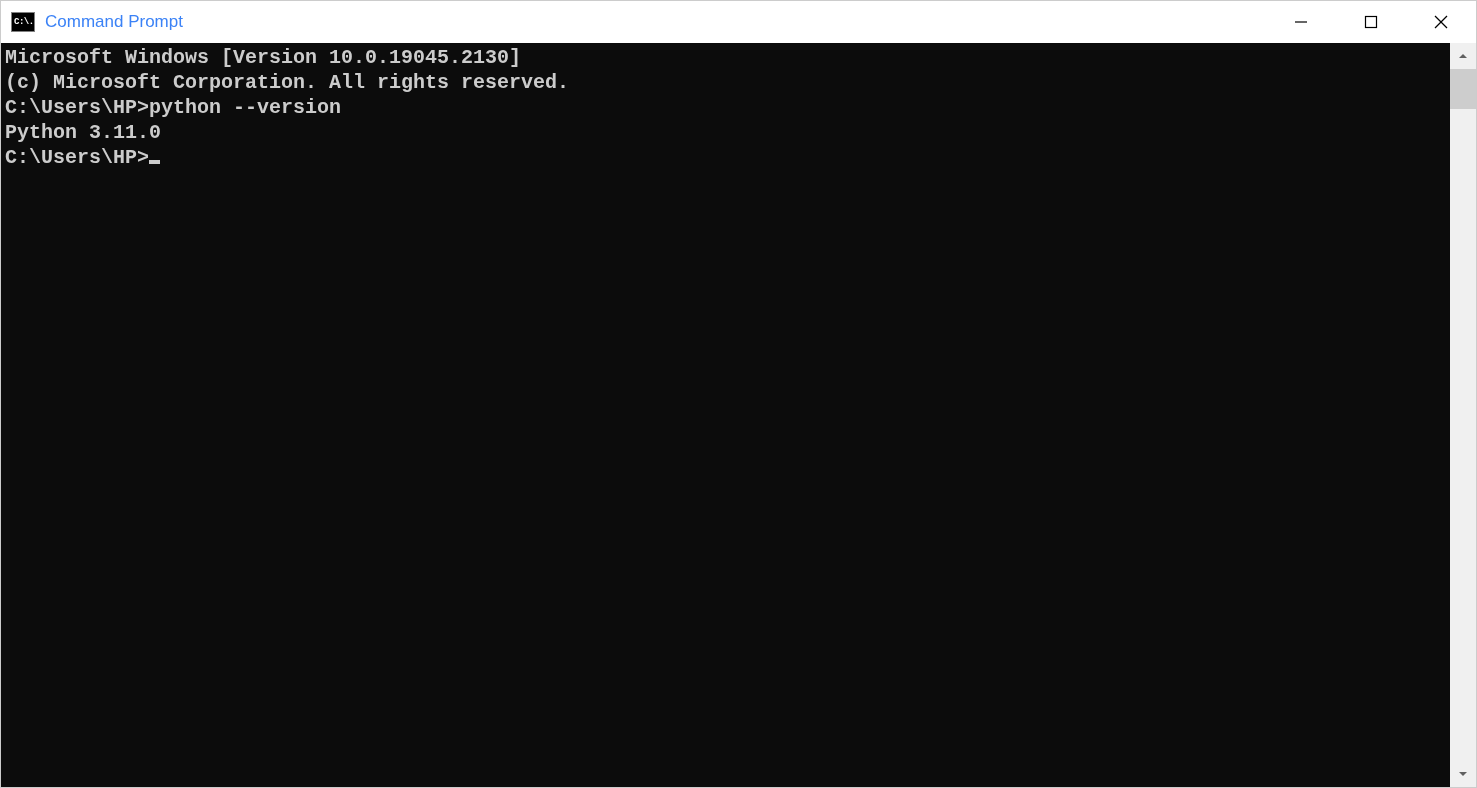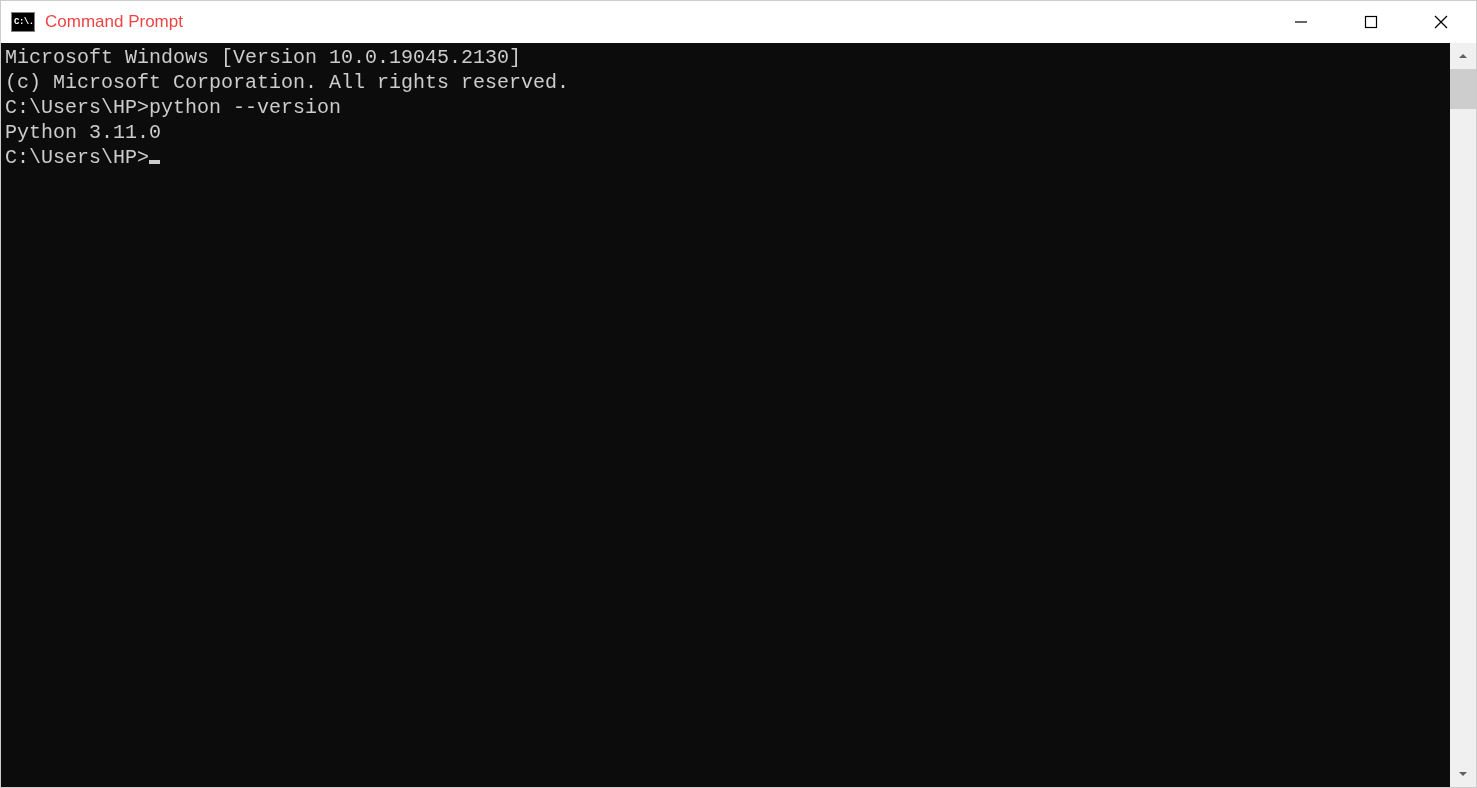--- a/index.html
+++ b/index.html
@@ -40,21 +40,21 @@
       display: flex;
       align-items: center;
       justify-content: flex-start;
       padding-left: 2px;
       margin-right: 10px;
       letter-spacing: -0.5px;
       font-weight: bold;
     }
     .titlebar-title {
       font-size: 17px;
-      color: #ef4444;
+      color: #3b82f6;
       flex: 1;
     }
     .titlebar-controls {
       display: flex;
       height: 100%;
     }
     .titlebar-btn {
       width: 70px;
       height: 100%;
       display: flex;
@@ -118,20 +118,21 @@
     .scroll-thumb {
       position: absolute;
       top: 0;
       left: 0;
       right: 0;
       height: 40px;
       background: #cdcdcd;
     }
     .line {
       display: block;
+      font-weight: bold;
     }
   </style>
 </head>
 <body>
 
 <div class="window">
   <div class="titlebar">
     <div class="titlebar-icon">C:\.</div>
     <div class="titlebar-title">Command Prompt</div>
     <div class="titlebar-controls">

